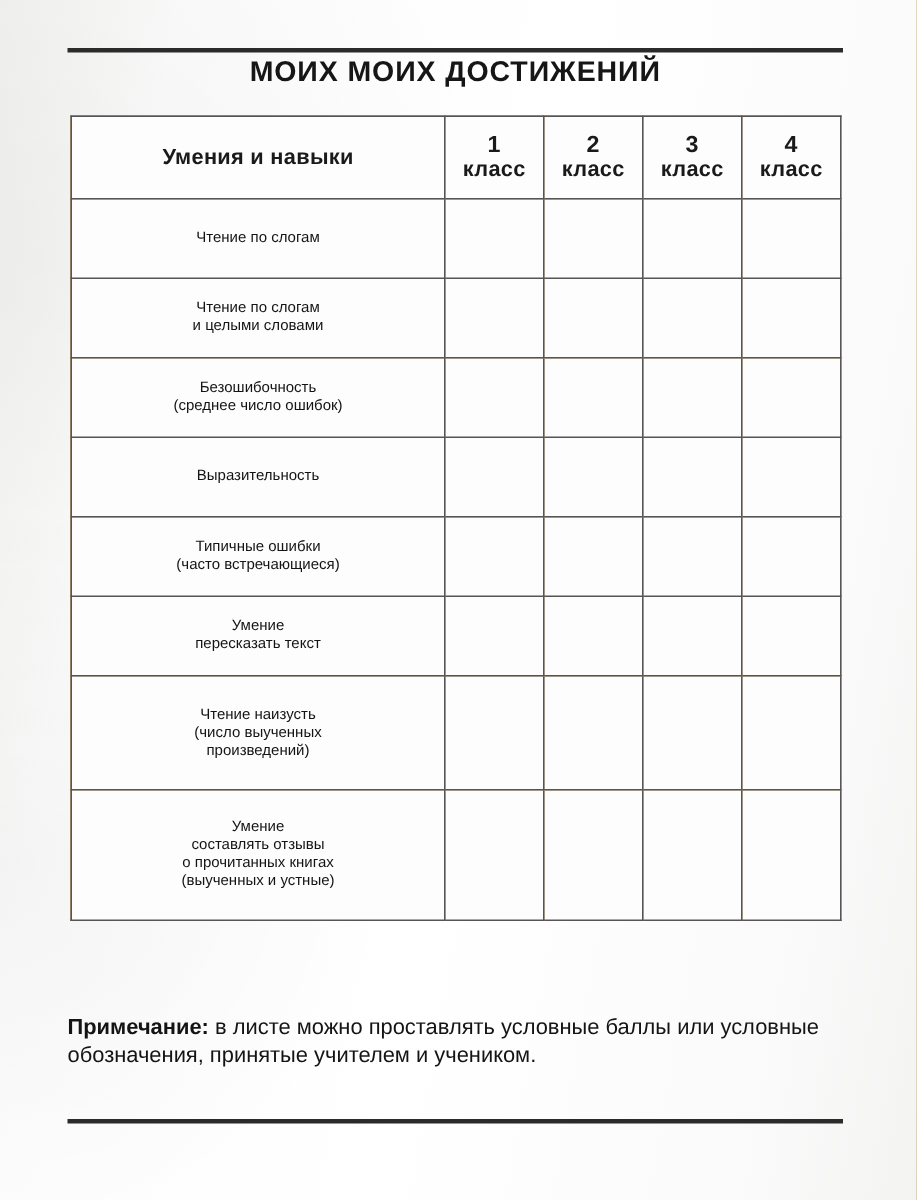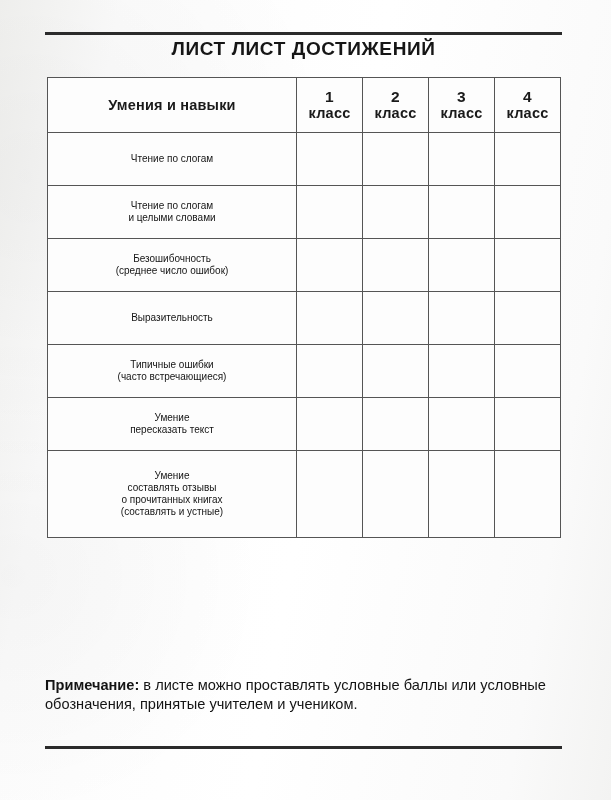--- a/index.html
+++ b/index.html
@@ -121,21 +121,21 @@
 </style>
 </head>
 <body>
 
 <div class="paper"></div>
 
 <div class="sheet">
 
   <div class="rule rule-top"></div>
 
-  <div class="title">ЛИСТ ЛИСТ ДОСТИЖЕНИЙ</div>
+  <div class="title">МОИХ МОИХ ДОСТИЖЕНИЙ</div>
 
   <table class="sheet-table">
     <colgroup>
       <col style="width:249px">
       <col style="width:66px">
       <col style="width:66px">
       <col style="width:66px">
       <col style="width:66px">
     </colgroup>
     <thead>
@@ -222,27 +222,38 @@
         <td class="skill-cell">
           <span class="ln">Умение</span>
           <span class="ln">пересказать текст</span>
         </td>
         <td class="mark-cell"></td>
         <td class="mark-cell"></td>
         <td class="mark-cell"></td>
         <td class="mark-cell"></td>
       </tr>
 
+      <tr class="r-8">
+        <td class="skill-cell">
+          <span class="ln">Чтение наизусть</span>
+          <span class="ln">(число выученных</span>
+          <span class="ln">произведений)</span>
+        </td>
+        <td class="mark-cell"></td>
+        <td class="mark-cell"></td>
+        <td class="mark-cell"></td>
+        <td class="mark-cell"></td>
+      </tr>
 
       <tr class="r-9">
         <td class="skill-cell">
           <span class="ln">Умение</span>
           <span class="ln">составлять отзывы</span>
           <span class="ln">о прочитанных книгах</span>
-          <span class="ln">(составлять и устные)</span>
+          <span class="ln">(выученных и устные)</span>
         </td>
         <td class="mark-cell"></td>
         <td class="mark-cell"></td>
         <td class="mark-cell"></td>
         <td class="mark-cell"></td>
       </tr>
 
     </tbody>
   </table>
 

